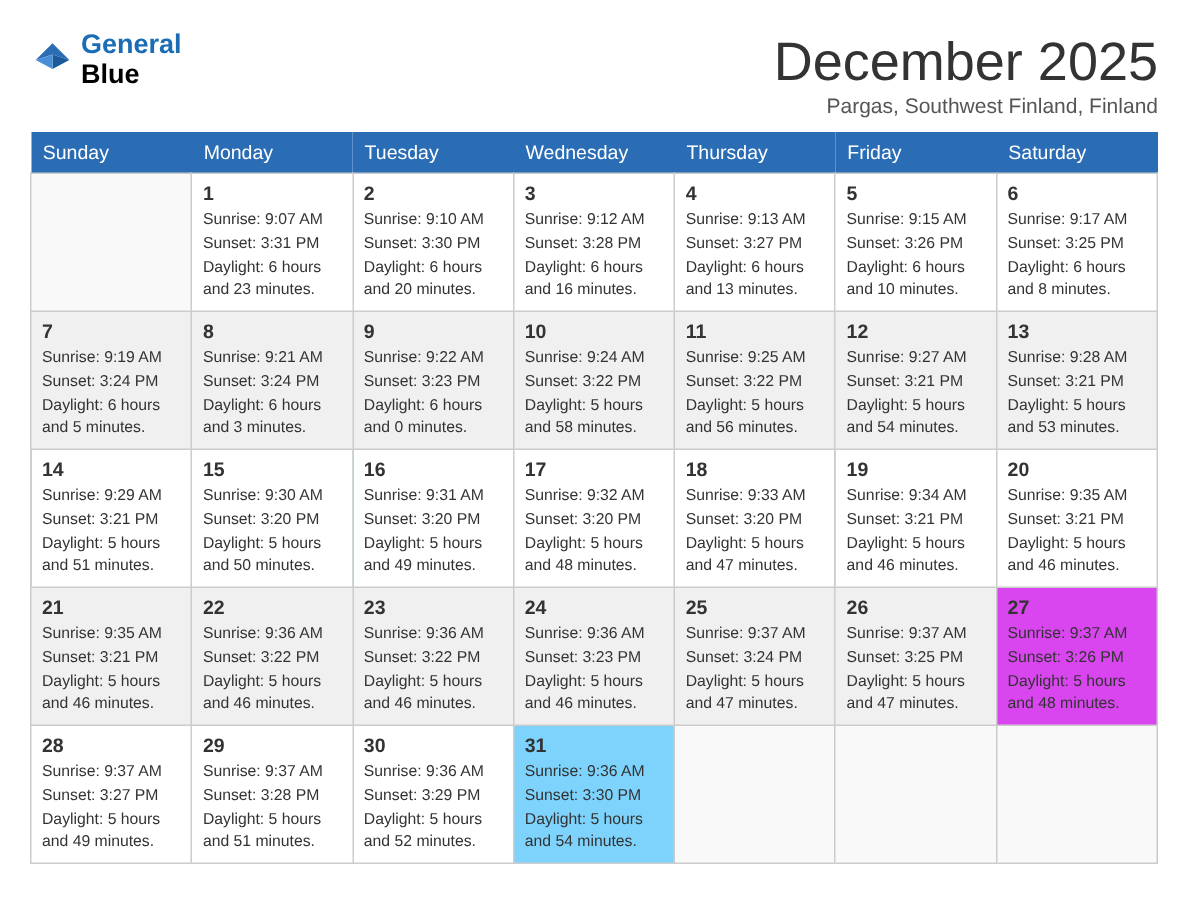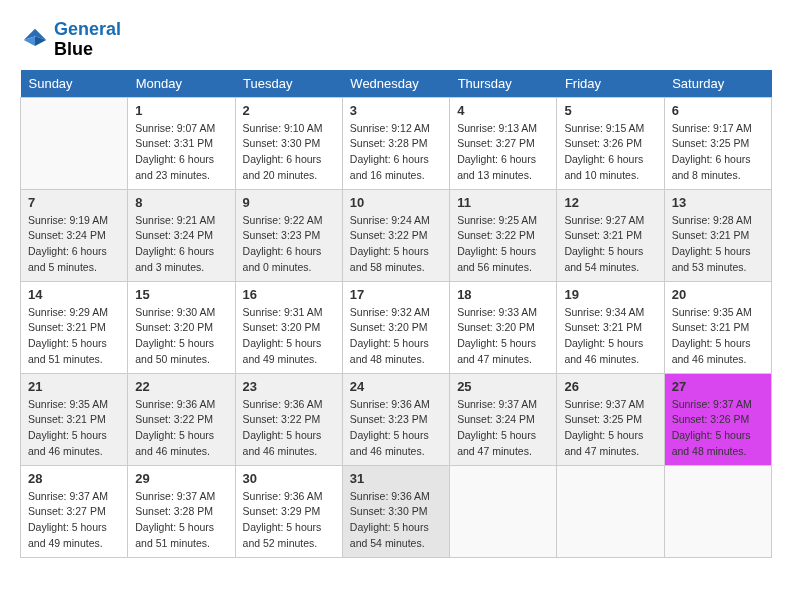--- a/index.html
+++ b/index.html
@@ -96,20 +96,24 @@
     <svg class="logo-icon" viewBox="0 0 40 40">
       <polygon points="20,5 35,20 20,15 5,20" fill="#2a6db5"></polygon>
       <polygon points="20,15 35,20 20,28" fill="#1a5a9a"></polygon>
       <polygon points="5,20 20,15 20,28" fill="#4a8fd5"></polygon>
     </svg>
     <div class="logo-text">
       <div><span>General</span></div>
       <div><span style="color:#000000;">Blue</span></div>
     </div>
   </div>
+  <div class="title-block">
+    <div class="month-title">December 2025</div>
+    <div class="location">Pargas, Southwest Finland, Finland</div>
+  </div>
 </div>
 
 <table>
   <thead>
     <tr>
     <th>Sunday</th>
         <th>Monday</th>
         <th>Tuesday</th>
         <th>Wednesday</th>
         <th>Thursday</th>
@@ -241,21 +245,21 @@
           <div class="day-info">Sunrise: 9:37 AM<br>Sunset: 3:27 PM<br>Daylight: 5 hours and 49 minutes.</div>
         </td>
         <td style="background: rgb(255, 255, 255);">
           <span class="day-number">29</span>
           <div class="day-info">Sunrise: 9:37 AM<br>Sunset: 3:28 PM<br>Daylight: 5 hours and 51 minutes.</div>
         </td>
         <td style="background: rgb(255, 255, 255); margin-top: 24px;">
           <span class="day-number">30</span>
           <div class="day-info">Sunrise: 9:36 AM<br>Sunset: 3:29 PM<br>Daylight: 5 hours and 52 minutes.</div>
         </td>
-        <td style="background: #e5e5e5;">
+        <td style="background: #7dd3fc;">
           <span class="day-number">31</span>
           <div class="day-info">Sunrise: 9:36 AM<br>Sunset: 3:30 PM<br>Daylight: 5 hours and 54 minutes.</div>
         </td>
         <td class="empty" style="background: rgb(249, 249, 249);"></td>
         <td class="empty" style="background: rgb(249, 249, 249);"></td>
         <td class="empty" style="background: rgb(249, 249, 249);"></td>
       </tr>
     </tbody>
 </table>
 

